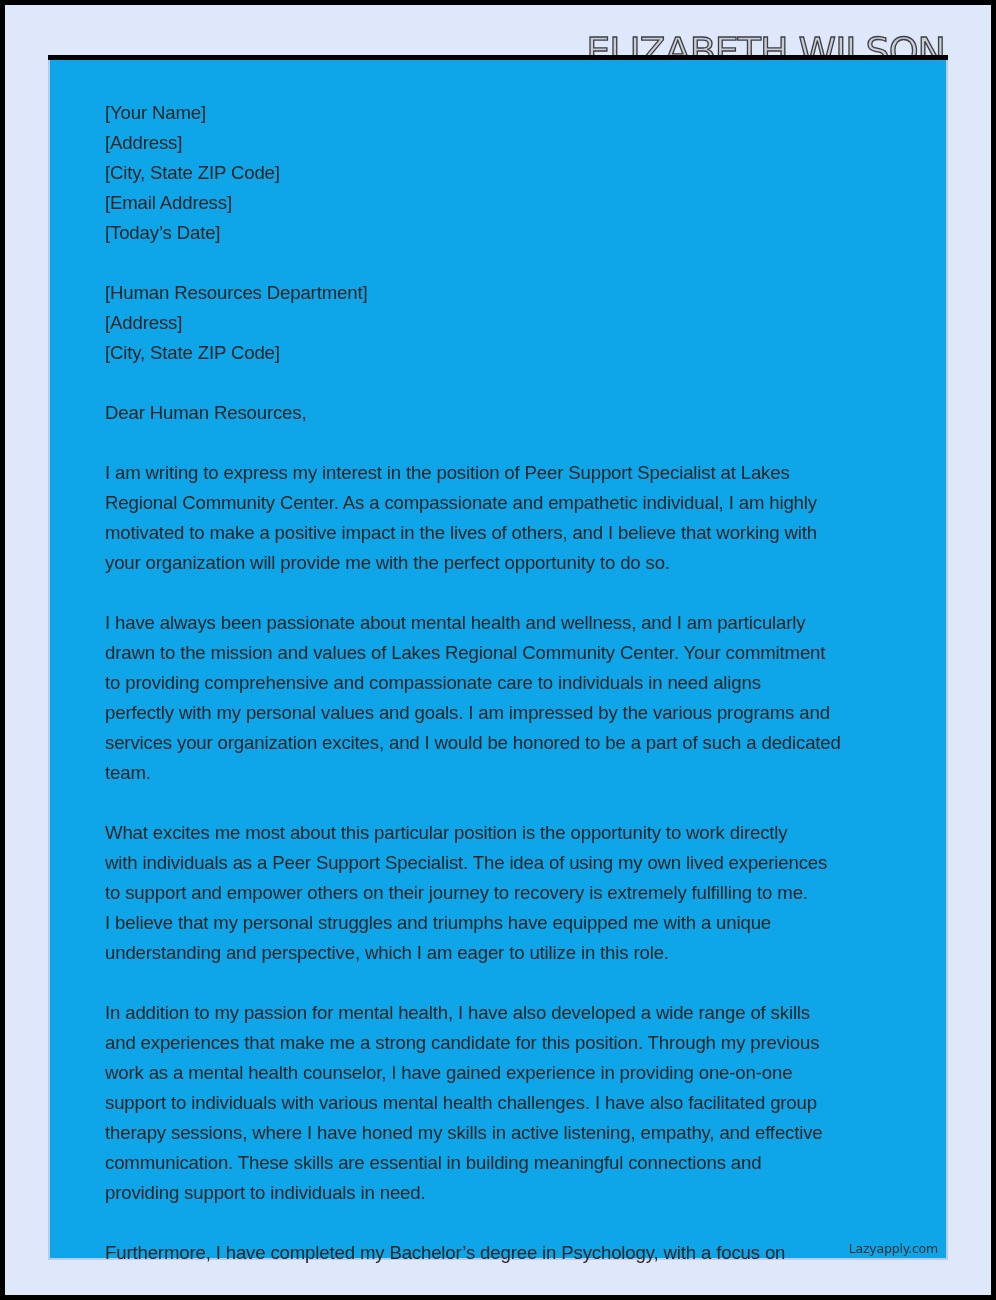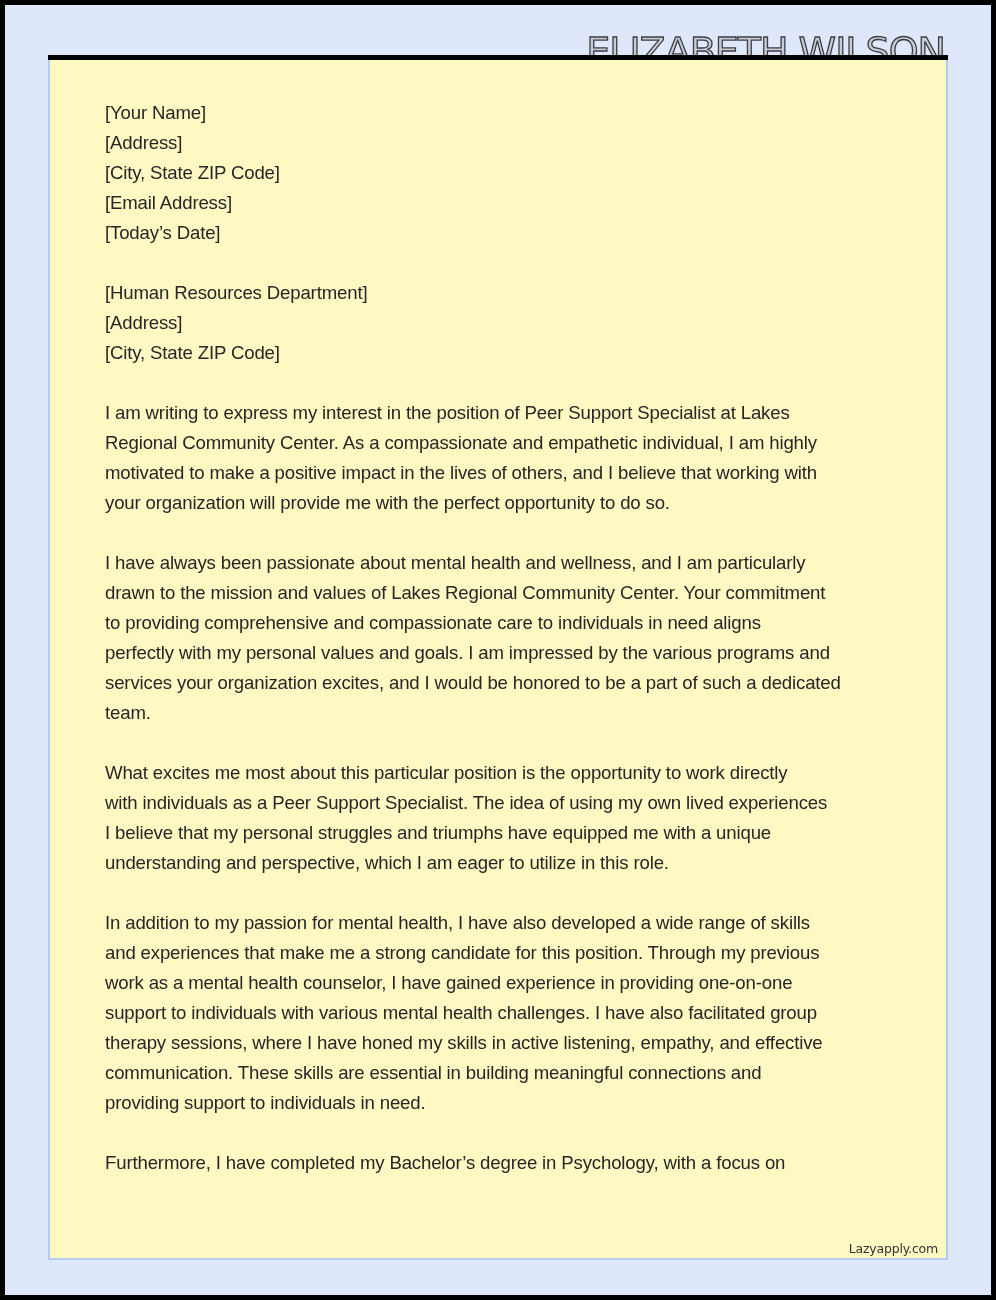--- a/index.html
+++ b/index.html
@@ -44,21 +44,21 @@
       width: 900px;
       height: 5px;
       background: #000;
     }
     .page {
       position: absolute;
       left: 43px;
       top: 55px;
       width: 896px;
       height: 1198px;
-      background: #fef9c3;
+      background: #0ea5e9;
       border-left: 2px solid #b4cbf2;
       border-right: 2px solid #b4cbf2;
       border-bottom: 2px solid #b4cbf2;
     }
     .letter {
       position: absolute;
       left: 95px;
       top: 93px;
       width: 810px;
       color: #262626;
@@ -102,40 +102,44 @@
       <span class="line">[Email Address]</span>
       <span class="line">[Today’s Date]</span>
     </p>
 
     <p>
       <span class="line">[Human Resources Department]</span>
       <span class="line">[Address]</span>
       <span class="line">[City, State ZIP Code]</span>
     </p>
 
+    <p>
+      <span class="line">Dear Human Resources,</span>
+    </p>
 
     <p>
       <span class="line">I am writing to express my interest in the position of Peer Support Specialist at Lakes</span>
       <span class="line">Regional Community Center. As a compassionate and empathetic individual, I am highly</span>
       <span class="line">motivated to make a positive impact in the lives of others, and I believe that working with</span>
       <span class="line">your organization will provide me with the perfect opportunity to do so.</span>
     </p>
 
     <p>
       <span class="line">I have always been passionate about mental health and wellness, and I am particularly</span>
       <span class="line">drawn to the mission and values of Lakes Regional Community Center. Your commitment</span>
       <span class="line">to providing comprehensive and compassionate care to individuals in need aligns</span>
       <span class="line">perfectly with my personal values and goals. I am impressed by the various programs and</span>
       <span class="line">services your organization excites, and I would be honored to be a part of such a dedicated</span>
       <span class="line">team.</span>
     </p>
 
     <p>
       <span class="line">What excites me most about this particular position is the opportunity to work directly</span>
       <span class="line">with individuals as a Peer Support Specialist. The idea of using my own lived experiences</span>
+      <span class="line">to support and empower others on their journey to recovery is extremely fulfilling to me.</span>
       <span class="line">I believe that my personal struggles and triumphs have equipped me with a unique</span>
       <span class="line">understanding and perspective, which I am eager to utilize in this role.</span>
     </p>
 
     <p>
       <span class="line">In addition to my passion for mental health, I have also developed a wide range of skills</span>
       <span class="line">and experiences that make me a strong candidate for this position. Through my previous</span>
       <span class="line">work as a mental health counselor, I have gained experience in providing one-on-one</span>
       <span class="line">support to individuals with various mental health challenges. I have also facilitated group</span>
       <span class="line">therapy sessions, where I have honed my skills in active listening, empathy, and effective</span>

